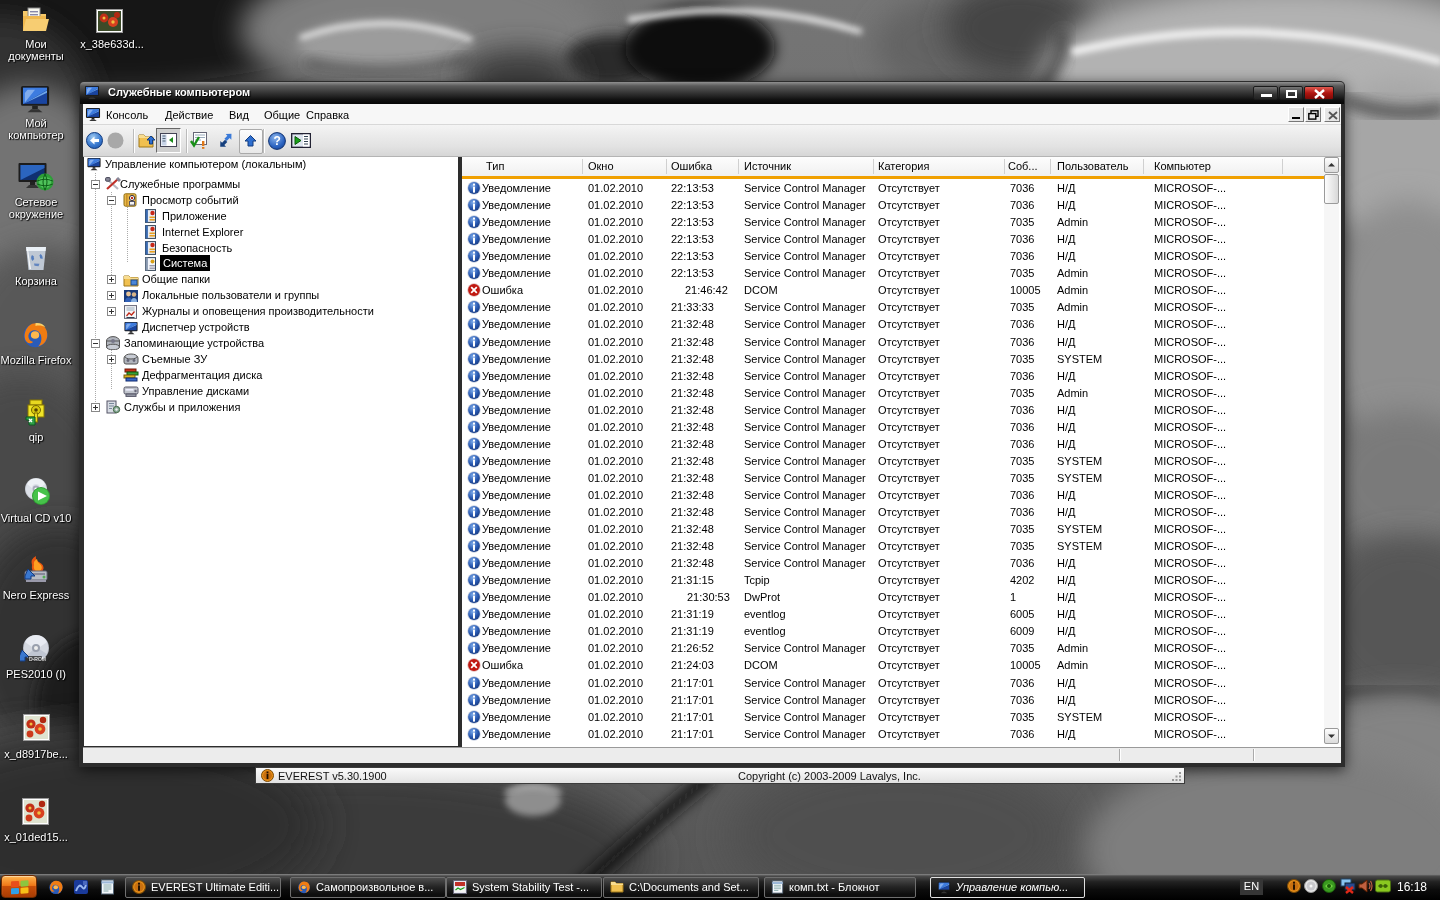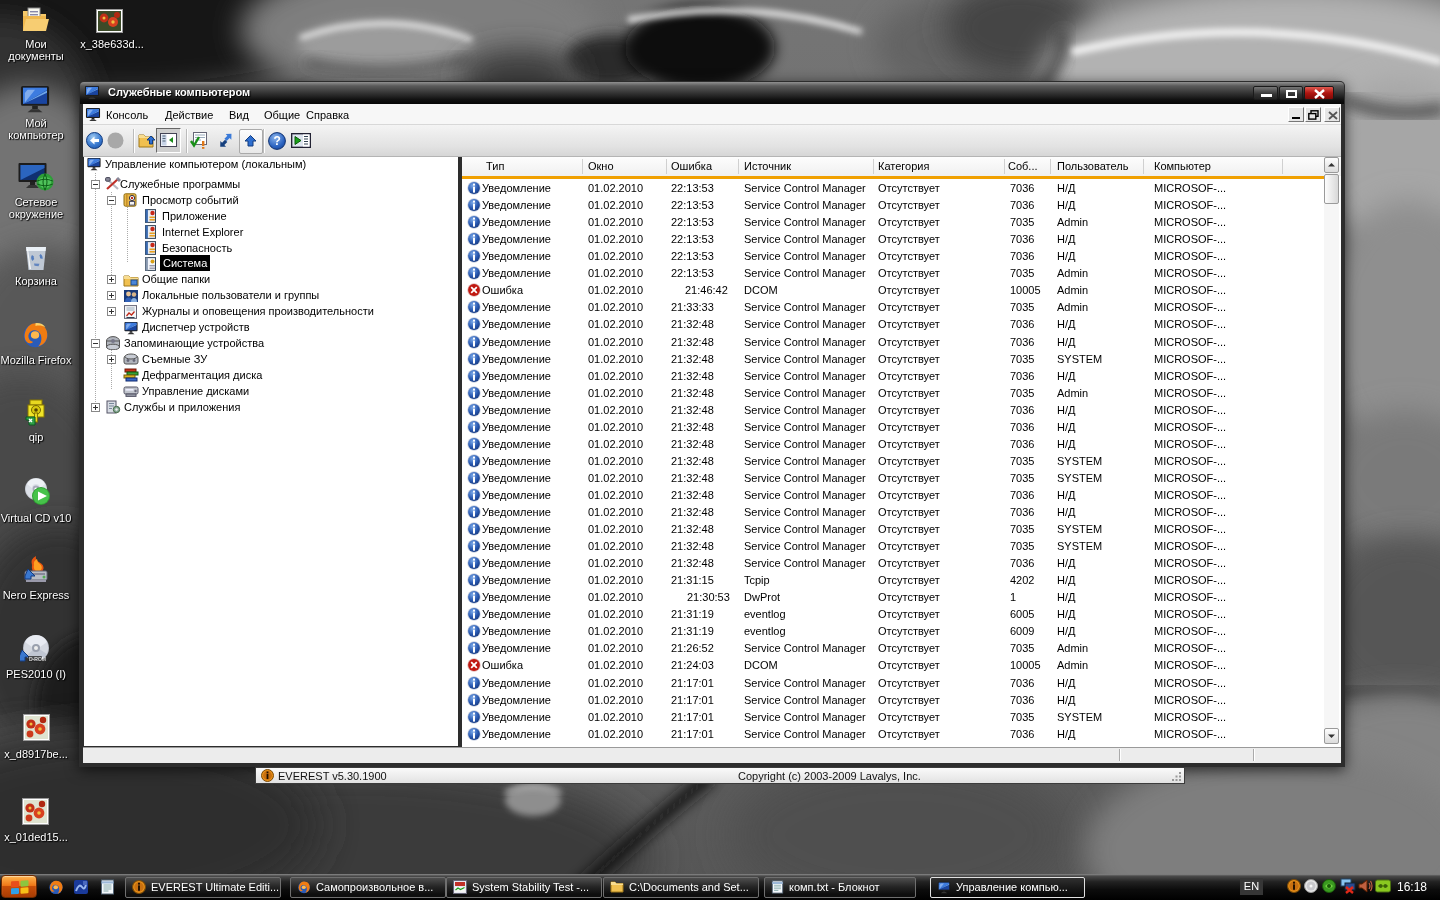--- a/index.html
+++ b/index.html
@@ -1321,21 +1321,21 @@
           </svg></span>System Stability Test -...</div>
       <div class="tskbtn" style="left:603px;width:156px;"><span class="ticon"><svg width="14" height="14" viewBox="0 0 14 14">
             <path d="M1 2 L5 2 L6.5 3.5 L13 3.5 L13 12 L1 12Z" fill="#f0c050" stroke="#a07818"></path>
             <path d="M1 5 L13 5 L13 3.5 L6.5 3.5 L5 2 L1 2Z" fill="#f8dc90"></path>
           </svg></span>C:\Documents and Set...</div>
       <div class="tskbtn" style="left:764px;width:152px;"><span class="ticon"><svg width="13" height="14" viewBox="0 0 15 16">
             <rect x="1.5" y="1" width="12" height="14" fill="#f4f8fc" stroke="#567"></rect>
             <path d="M1.5 3.4 L13.5 3.4" stroke="#9cb8d8" stroke-width="2.2"></path>
             <path d="M3.5 6h8M3.5 8h8M3.5 10h8M3.5 12h5" stroke="#8aa" stroke-width="1"></path>
           </svg></span>комп.txt - Блокнот</div>
-      <div class="tskbtn" style="left:930px;width:155px;background:linear-gradient(180deg,#303030,#151515 60%,#050505);border-color:#e0e0e0;"><span class="ticon"><svg width="14" height="13" viewBox="0 0 16 16">
+      <div class="tskbtn" style="left:930px;width:155px;background:linear-gradient(180deg,#303030,#151515 60%,#050505);border-color:#e0e0e0;font-style:italic;"><span class="ticon"><svg width="14" height="13" viewBox="0 0 16 16">
             <rect x="0.5" y="1" width="15" height="10.6" rx="1" fill="#1c1c1c"></rect>
             <rect x="1.6" y="2" width="12.8" height="8.6" fill="#1a45a0"></rect>
             <path d="M1.6 10.6 L14.4 3.2 L14.4 2 L1.6 2 Z" fill="#3d7ce0"></path>
             <path d="M1.6 10.6 L14.4 4.6 L14.4 3.4 Z" fill="#7ab2f2" opacity=".9"></path>
             <path d="M2.6 9.8 L8 3 L4 3 L2.6 4.8Z" fill="#bcd6f8" opacity=".55"></path>
             <rect x="6.5" y="11.6" width="3" height="1.8" fill="#222"></rect>
             <path d="M4 15 L12 15 L10 13.4 L6 13.4 Z" fill="#333"></path>
           </svg></span>Управление компью...</div>
       <div class="abs" style="left:1240px;top:4px;width:23px;height:17px;background:#363636;color:#fff;font-size:11px;text-align:center;line-height:17px">EN</div>
       <span class="abs" style="left:1287px;top:5px"><svg width="14" height="14" viewBox="0 0 13 13">

